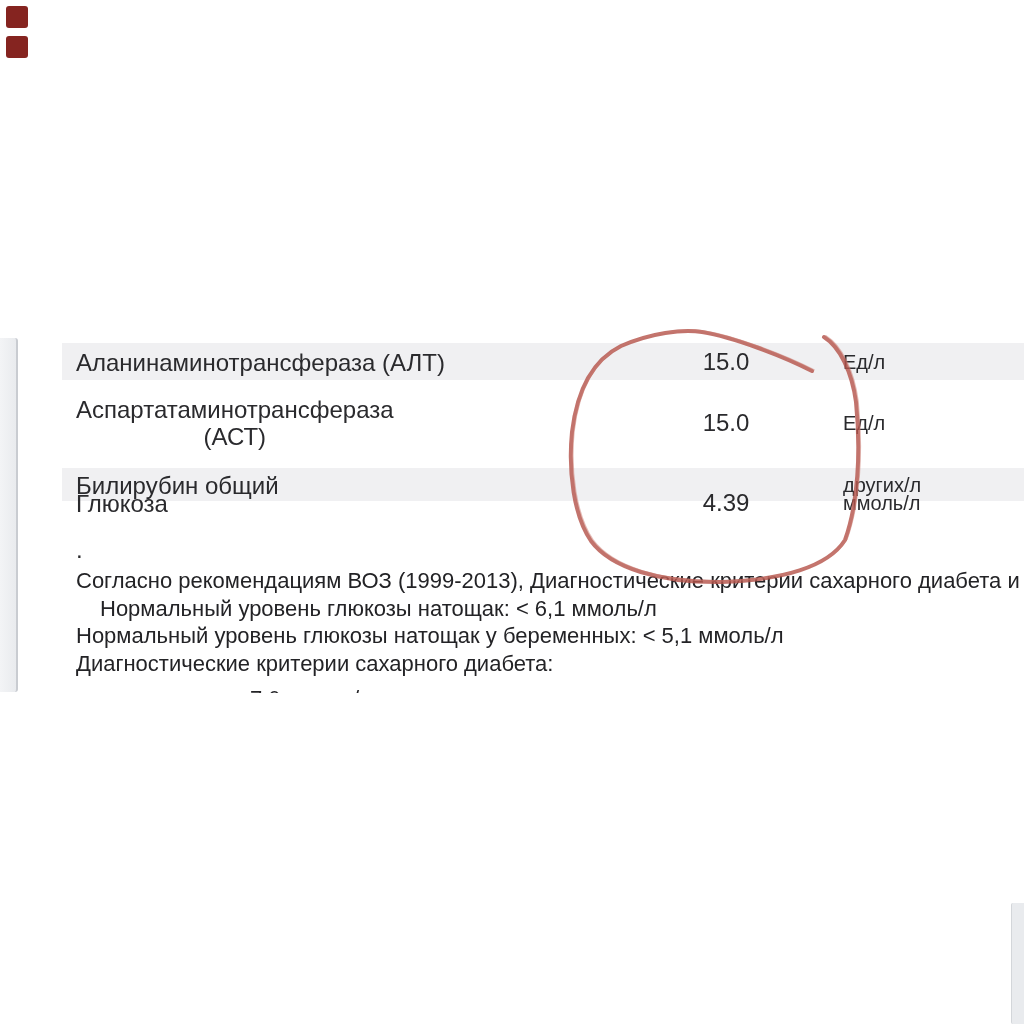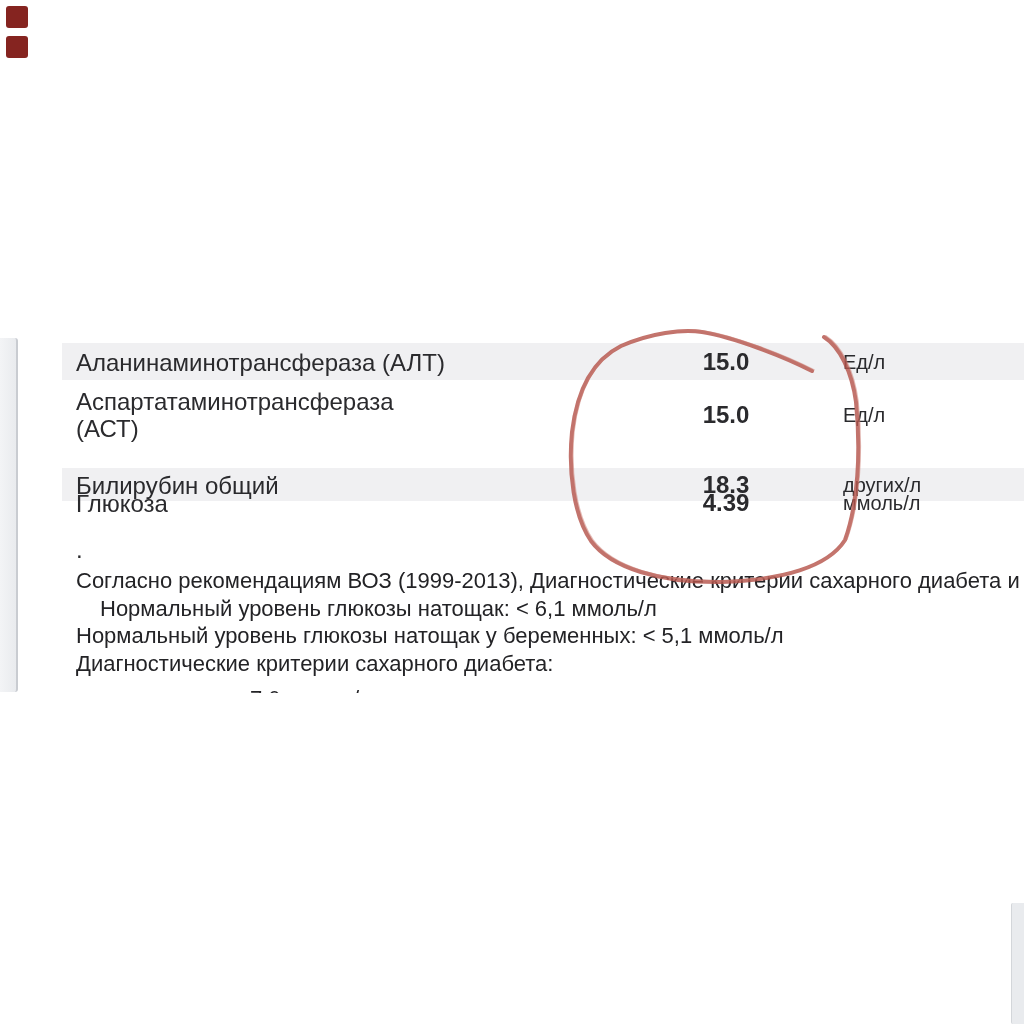--- a/index.html
+++ b/index.html
@@ -20,30 +20,30 @@
   
   .right-bar{
     position:absolute;right:0;top:903px;width:12px;height:121px;
     background:#e9ebee;border-left:1px solid #d3d6da;border-radius:2px 0 0 2px;
   }
   
   .content-clip{position:absolute;left:0;top:0;width:1024px;height:693px;overflow:hidden;}
   .t-row{position:absolute;left:62px;width:962px;}
   .t-row.gray{background:#f0f0f2;}
   .r1{top:343px;height:37px;}
-  .r2{top:372px;height:85px;}
+  .r2{top:380px;height:85px;}
   .r3{top:468px;height:33px;}
   .r4{top:484px;height:37px;}
   .cell-name{
     position:absolute;left:14px;top:50%;transform:translateY(-50%);
-    font-size:24px;line-height:27px;white-space:nowrap;
+    font-size:24px;line-height:27px;white-space:nowrap;text-align:center;
   }
   .cell-value{
     position:absolute;left:579px;width:170px;text-align:center;top:50%;transform:translateY(-50%);
-    font-size:24px;font-weight:bold;
+    font-size:24px;font-weight:normal;
   }
   .cell-unit{
     position:absolute;left:781px;top:50%;transform:translateY(-50%);
     font-size:20px;white-space:nowrap;
   }
   .dot{position:absolute;left:76px;top:536px;font-size:24px;}
   .note{position:absolute;left:76px;font-size:22px;white-space:nowrap;color:#232326;}
   .n1{top:568px;}
   .n2{top:596px;margin-left:24px;}
   .n3{top:623px;text-align:right;}
@@ -70,21 +70,20 @@
     </div>
 
     <div class="t-row r2">
       <span class="cell-name"><span>Аспартатаминотрансфераза</span><br><span>(АСТ)</span></span>
       <span class="cell-value">15.0</span>
       <span class="cell-unit">Ед/л</span>
     </div>
 
     <div class="t-row gray r3">
       <span class="cell-name">Билирубин общий</span>
-      <span class="cell-value">18.3</span>
       <span class="cell-unit">других/л</span>
     </div>
 
     <div class="t-row r4">
       <span class="cell-name">Глюкоза</span>
       <span class="cell-value">4.39</span>
       <span class="cell-unit">ммоль/л</span>
     </div>
 
     <div class="dot">.</div>

